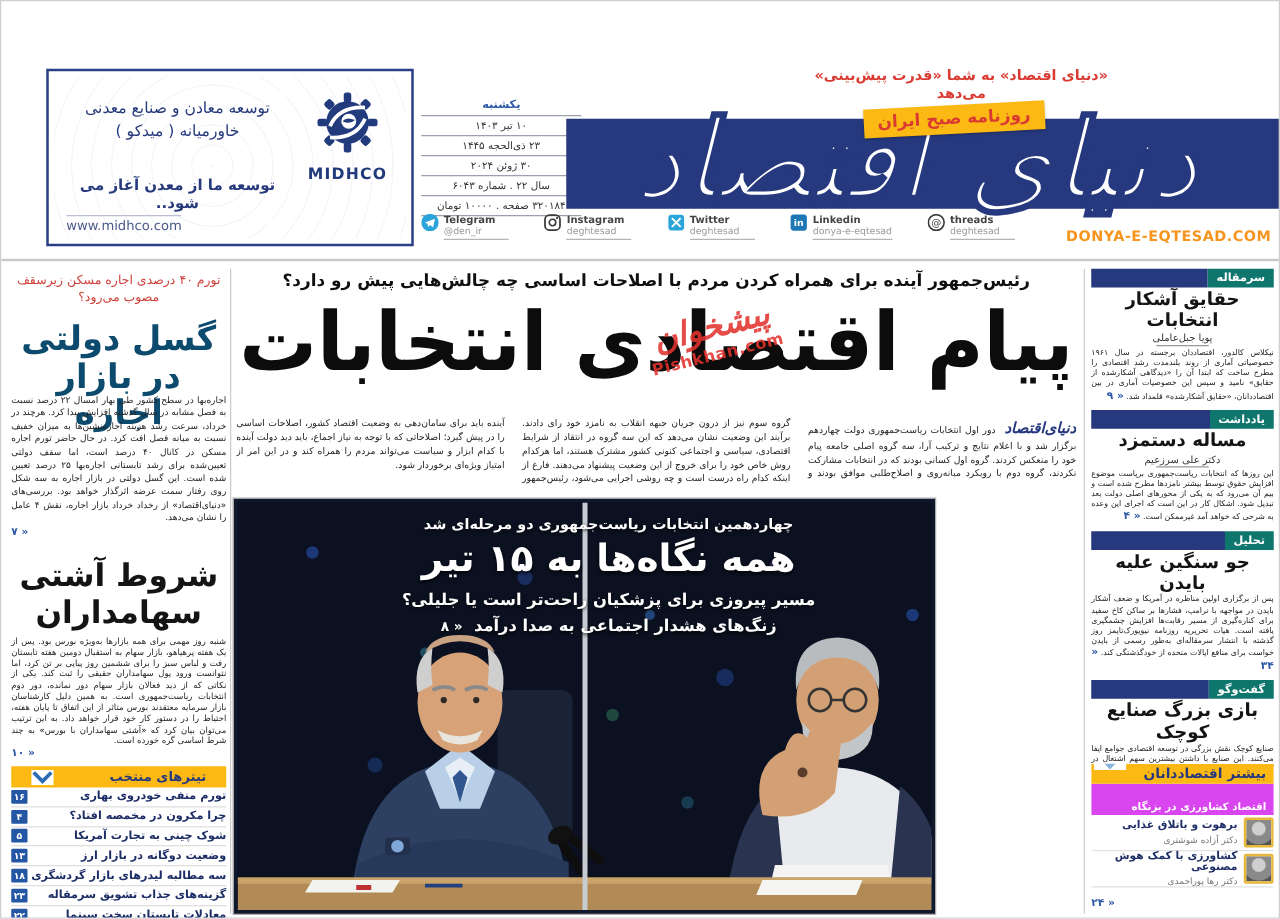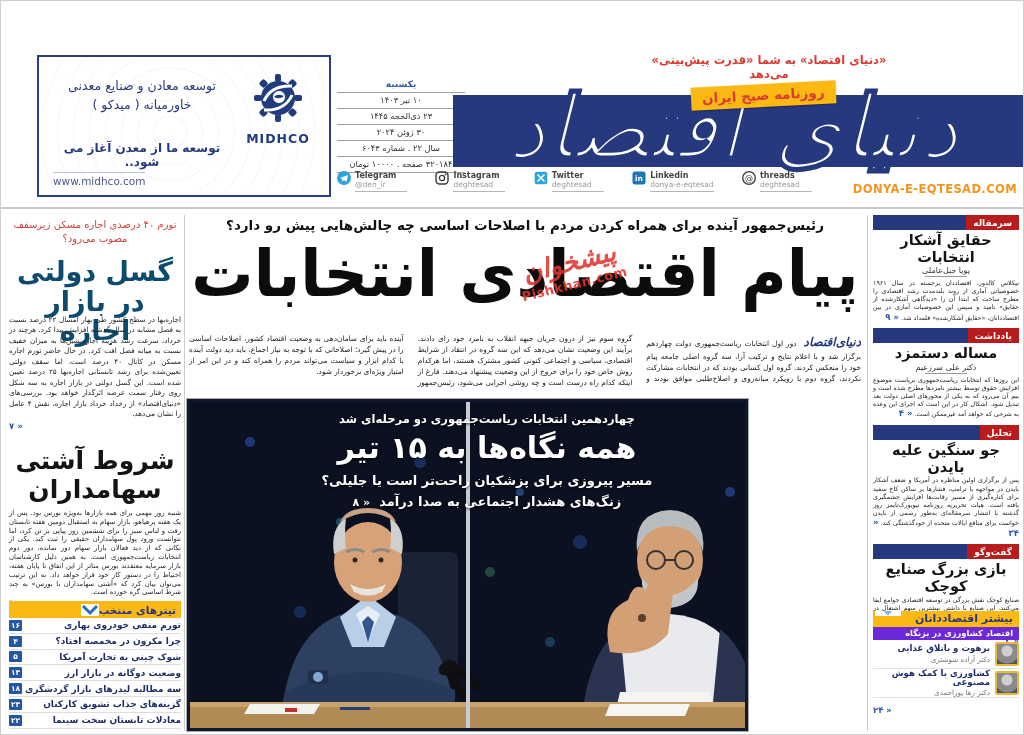--- a/index.html
+++ b/index.html
@@ -49,22 +49,22 @@
   .lc-kicker { top:217px; color:#d0413b; font-weight:normal; font-size:10px; text-align:center; line-height:1.35; }
   .lc-h1 { top:256px; color:#0c4a6e; font-weight:bold; font-size:27px; text-align:center; line-height:1.1;
     letter-spacing:-.5px; }
   .lc-body { font-size:7.2px; line-height:1.45; text-align:justify; color:#222; }
   .b1 { top:314px; }
   .lc-h2 { top:446px; color:#141414; font-weight:bold; font-size:25px; text-align:center; line-height:1.15; }
   .b2 { top:508px; font-size:6.8px; line-height:1.3; }
   .pref { color:#2d59a8; font-weight:bold; font-size:8.5px; }
 
   .picks { position:absolute; left:8px; top:600px; width:172px; direction:rtl; }
-  .picks-bar { background:#fdb913; height:17px; display:flex; align-items:center; justify-content:flex-start;
-     padding:0 5px; }
+  .picks-bar { background:#fdb913; height:17px; display:flex; align-items:center; justify-content:space-between;
+     padding:0 16px;margin-top:12px; }
   .picks-bar .pt { color:#26387e; font-weight:bold; font-size:10.5px; }
   .pick-row { display:flex; align-items:center; justify-content:space-between; height:15.8px; border-bottom:1px solid #dedede; }
   .pick-row .ti { color:#1d2d66; font-weight:bold; font-size:9px; white-space:nowrap; }
   .pick-row .nb { background:#2456a4; color:#fff; font-size:7.5px; font-weight:bold; min-width:13px; height:11px;
      display:flex; align-items:center; justify-content:center; border-radius:1px; }
 
   
   .lead-kicker { position:absolute; left:188px; top:216px; width:672px; direction:rtl; text-align:center;
      color:#101010; font-weight:bold; font-size:13.5px; }
   .lead-h { position:absolute; left:188px; top:234px; width:672px; direction:rtl; text-align:center;
@@ -85,32 +85,32 @@
      text-shadow:0 1px 3px rgba(0,0,0,.8); }
   .ph-k { font-size:11.5px; font-weight:bold; }
   .ph-t { font-size:30px; font-weight:bold; margin:4px 0 6px; letter-spacing:-1px; }
   .ph-s { font-size:13px; font-weight:bold; line-height:1.6; }
   .ph-ref { color:#fff; font-weight:bold; font-size:11px; }
 
   
   .sb { position:absolute; left:872px; top:214px; width:146px; direction:rtl; }
   .sec { margin-bottom:6px; }
   .sec-hd { display:flex; height:15px; margin-bottom:2px; }
-  .sec-hd .lbl { background:#b91c1c; color:#fff; font-weight:bold; font-size:9px; padding:0 7px;
+  .sec-hd .lbl { background:#0f766e; color:#fff; font-weight:bold; font-size:9px; padding:0 7px;
      display:flex; align-items:center; }
   .sec-hd .bar { flex:1; background:#26387e; }
   .sec-t { text-align:center; font-size:14.5px; font-weight:bold; color:#141414; line-height:1.15; margin:2px 0 1px; }
   .sec-a { text-align:center; font-size:8px; color:#333; padding-bottom:2px; margin-bottom:2px; position:relative; }
   .sec-a::after { content:""; position:absolute; bottom:0; right:50%; transform:translateX(50%);
      width:42px; border-bottom:1px solid #999; }
   .sec-b { font-size:6.3px; line-height:1.28; text-align:justify; color:#222; }
 
   .club { position:absolute; left:872px; top:610px; width:146px; height:124px; direction:rtl; overflow:hidden; }
   .club-bar { background:#fdb913; color:#26387e; font-weight:bold; font-size:11px; padding:1px 6px 2px; position:relative; }
-  .club-strip { background:#6d28d9; color:#fff; font-size:8.3px; font-weight:bold; padding:1px 6px 2px; }
+  .club-strip { background:#d946ef; color:#fff; font-size:8.3px; font-weight:bold; padding:13px 6px 2px; }
   .club-row { display:flex; gap:5px; align-items:center; padding:3px 0; border-bottom:1px solid #e2e2e2; height:29px; }
   .club-ph { width:24px; height:24px; flex:0 0 24px; border:2px solid #e8b83a; border-radius:2px;
      background:radial-gradient(circle at 50% 35%, #cfcfcf 0 5px, #8a8a8a 6px 12px, #555 13px); }
   .club-ti { color:#1d2d66; font-weight:bold; font-size:8.6px; line-height:1.1; }
   .club-au { color:#777; font-size:7.2px; margin-top:1px; }
   .club-ref { text-align:left; }
   .chev { position:absolute; left:2px; top:-13px; }
 
   .refline { text-align:left; margin-top:1px; }
 </style>
@@ -257,21 +257,21 @@
       </div>
     <div class="pick-row">
       <span class="ti">وضعیت دوگانه در بازار ارز</span>
       <span class="nb">۱۳</span>
       </div>
     <div class="pick-row">
       <span class="ti">سه مطالبه لیدرهای بازار گردشگری</span>
       <span class="nb">۱۸</span>
       </div>
     <div class="pick-row">
-      <span class="ti">گزینه‌های جذاب تشویق کارکنان</span>
+      <span class="ti">گزینه‌های جذاب تشویق سرمقاله</span>
       <span class="nb">۲۳</span>
       </div>
     <div class="pick-row">
       <span class="ti">معادلات تابستان سخت سینما</span>
       <span class="nb">۲۲</span>
       </div>
   </div>
 
   <div class="lead-kicker">رئیس‌جمهور آینده برای همراه کردن مردم با اصلاحات اساسی چه چالش‌هایی پیش رو دارد؟</div>
   <div class="lead-h">پیام اقتصادی انتخابات</div>

